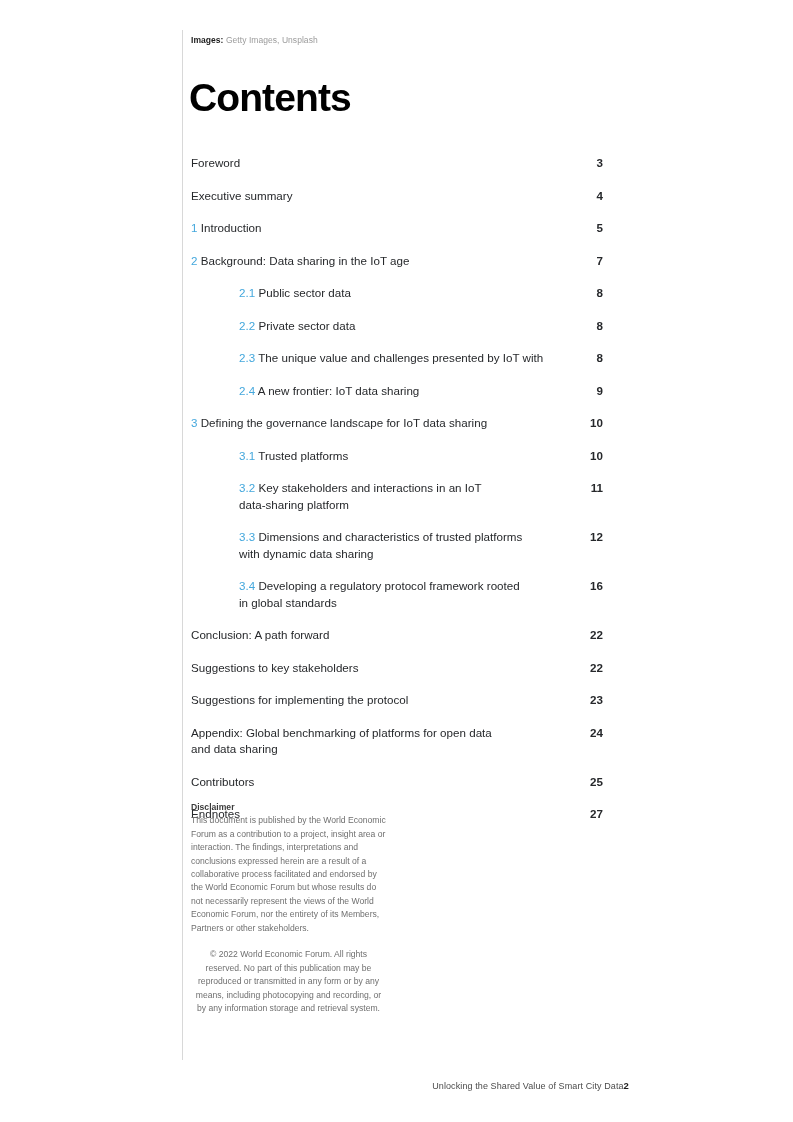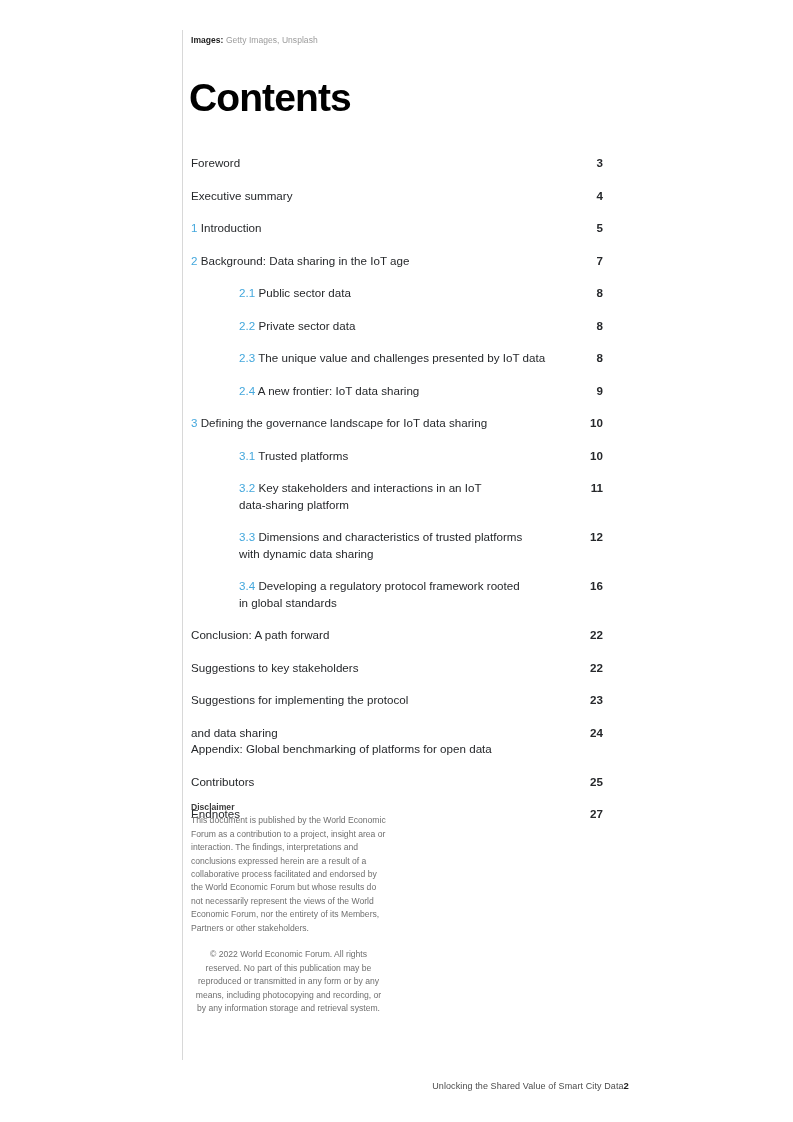--- a/index.html
+++ b/index.html
@@ -199,21 +199,21 @@
         <div class="toc-page">8</div>
       </div>
       <div class="toc-row level-2">
         <div class="toc-label">
           <span class="wrap-line"><span class="num-sub">2.2</span> <span>Private sector data</span></span>
         </div>
         <div class="toc-page">8</div>
       </div>
       <div class="toc-row level-2">
         <div class="toc-label">
-          <span class="wrap-line"><span class="num-sub">2.3</span> <span>The unique value and challenges presented by IoT data</span></span>
+          <span class="wrap-line"><span class="num-sub">2.3</span> <span>The unique value and challenges presented by IoT with</span></span>
         </div>
         <div class="toc-page">8</div>
       </div>
       <div class="toc-row level-2">
         <div class="toc-label">
           <span class="wrap-line"><span class="num-sub">2.4</span> <span>A new frontier: IoT data sharing</span></span>
         </div>
         <div class="toc-page">9</div>
       </div>
       <div class="toc-row level-1">
@@ -262,22 +262,22 @@
         <div class="toc-page">22</div>
       </div>
       <div class="toc-row level-1">
         <div class="toc-label">
           <span class="wrap-line"><span>Suggestions for implementing the protocol</span></span>
         </div>
         <div class="toc-page">23</div>
       </div>
       <div class="toc-row level-1">
         <div class="toc-label">
+          <span class="wrap-line"><span>Appendix: Global benchmarking of platforms for open data</span></span>
           <span class="wrap-line">and data sharing</span>
-          <span class="wrap-line"><span>Appendix: Global benchmarking of platforms for open data</span></span>
         </div>
         <div class="toc-page">24</div>
       </div>
       <div class="toc-row level-1">
         <div class="toc-label">
           <span class="wrap-line"><span>Contributors</span></span>
         </div>
         <div class="toc-page">25</div>
       </div>
       <div class="toc-row level-1">

